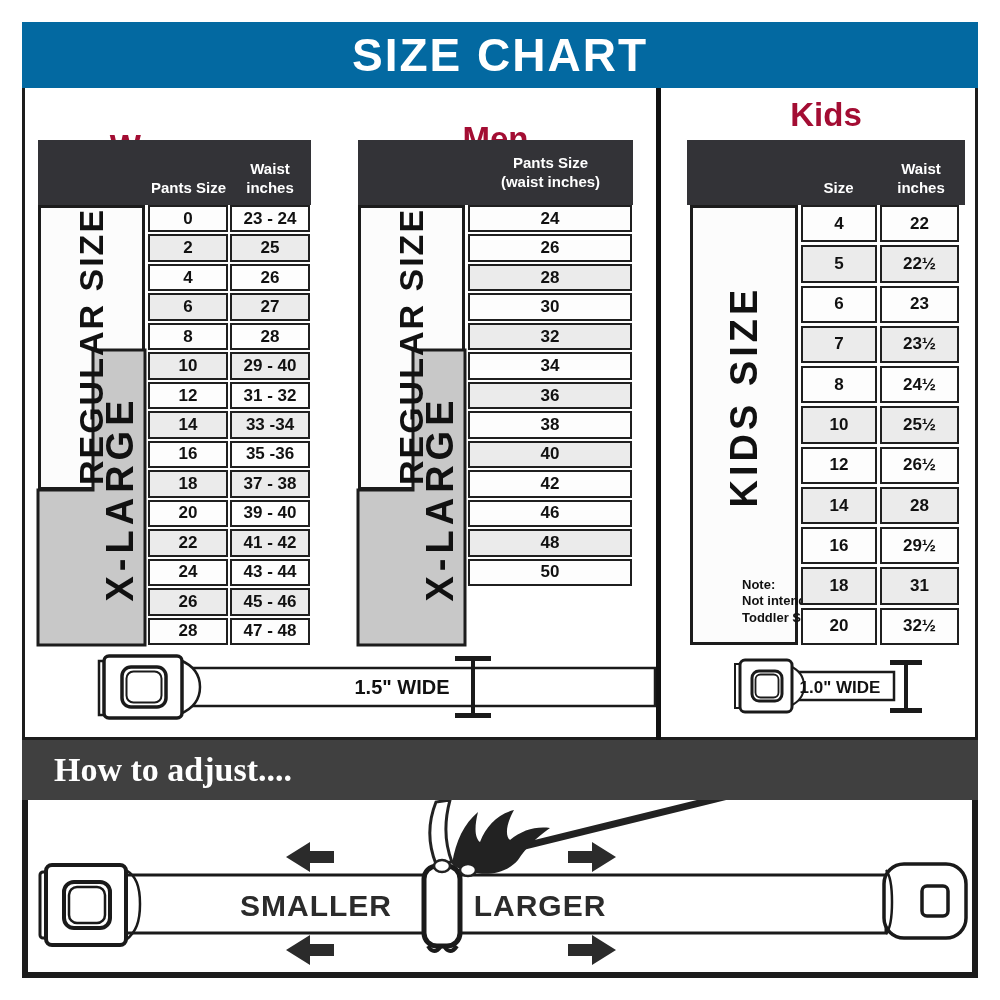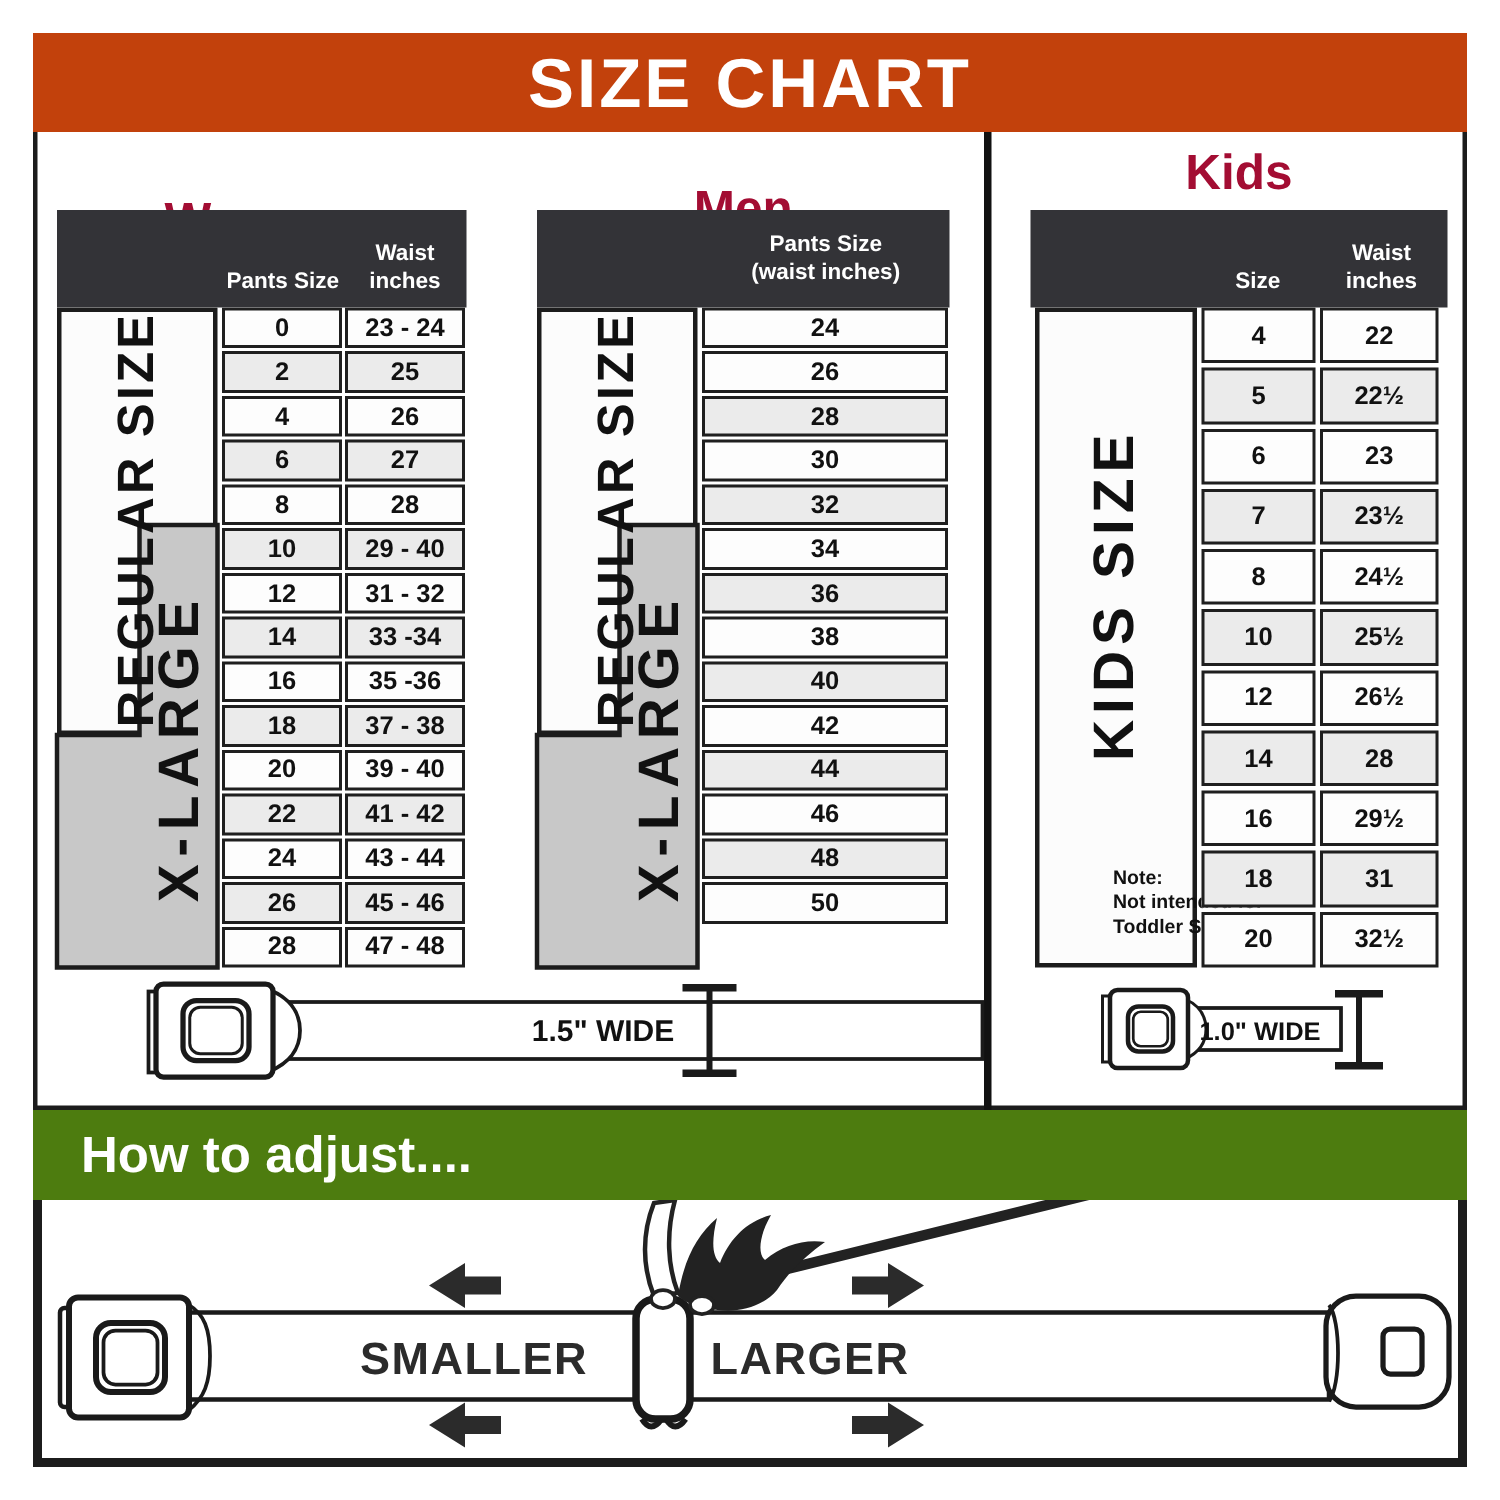--- a/index.html
+++ b/index.html
@@ -1,36 +1,36 @@
 <!DOCTYPE html>
 <html><head>
 <meta charset="utf-8">
 <style>
   html,body{margin:0;padding:0;background:#fff;}
   .canvas{position:relative;width:1000px;height:1000px;background:#ffffff;
           font-family:"Liberation Sans", sans-serif;overflow:hidden;}
   .abs{position:absolute;}
-  .title-band{left:22px;top:22px;width:956px;height:66px;background:#c2410c;
+  .title-band{left:22px;top:22px;width:956px;height:66px;background:#0369a1;
               display:flex;align-items:center;justify-content:center;}
   .title-band span{color:#fff;font-size:46px;font-weight:bold;letter-spacing:2px;}
   .content-box{left:22px;top:88px;width:956px;height:652px;border:3px solid #1c1c1c;border-top:none;box-sizing:border-box;}
   .v-divider{left:656px;top:88px;width:5px;height:652px;background:#111;}
   .panel-heading{font-size:33px;font-weight:bold;color:#a30d33;text-align:center;top:96px;height:40px;}
   .hdr-band{background:#333337;}
   .hdr-txt{position:absolute;color:#fff;font-size:15px;font-weight:bold;text-align:center;line-height:1.25;}
   .pre{white-space:pre-line;}
   .sidebox{background:#fcfcfc;border:3px solid #1c1c1c;box-sizing:border-box;}
   .vlabel{position:absolute;transform:rotate(-90deg);transform-origin:center;text-align:center;
           font-weight:bold;color:#111;white-space:nowrap;}
   .rows-grid{display:grid;}
   .cell{border:2.5px solid #1f1f1f;background:#fdfdfd;display:flex;align-items:center;justify-content:center;
         font-size:17px;font-weight:bold;color:#111;}
   .cell.shaded{background:#ebebeb;}
   .note{font-size:13px;font-weight:600;line-height:1.25;color:#111;padding-left:48px;}
-  .adjust-band{left:22px;top:740px;width:956px;height:60px;background:#4d7c0f;display:flex;align-items:center;}
+  .adjust-band{left:22px;top:740px;width:956px;height:60px;background:#404040;display:flex;align-items:center;font-family:Liberation Serif, serif;}
   .adjust-band span{color:#fff;font-size:34px;font-weight:bold;padding-left:32px;}
   .adjust-box{left:22px;top:800px;width:956px;height:178px;border:6px solid #1c1c1c;border-top:none;box-sizing:border-box;}
   svg text{font-family:"Liberation Sans", sans-serif;}
 </style>
 </head>
 <body>
 
 <div class="canvas">
 
   <div class="abs title-band">
@@ -102,21 +102,20 @@
       <div class="cell">24</div>
       <div class="cell">26</div>
       <div class="cell shaded">28</div>
       <div class="cell">30</div>
       <div class="cell shaded">32</div>
       <div class="cell">34</div>
       <div class="cell shaded">36</div>
       <div class="cell">38</div>
       <div class="cell shaded">40</div>
       <div class="cell">42</div>
-      <div class="cell shaded">44</div>
       <div class="cell">46</div>
       <div class="cell shaded">48</div>
       <div class="cell">50</div>
     </div>
 
   <div class="abs hdr-band" style="left:687px;top:140px;width:278px;height:65px;">
     <div class="hdr-txt" style="left:112px;top:39px;width:79px;">Size</div>
     <div class="hdr-txt pre" style="left:193px;top:20px;width:82px;">Waist
 inches</div>
   </div>

